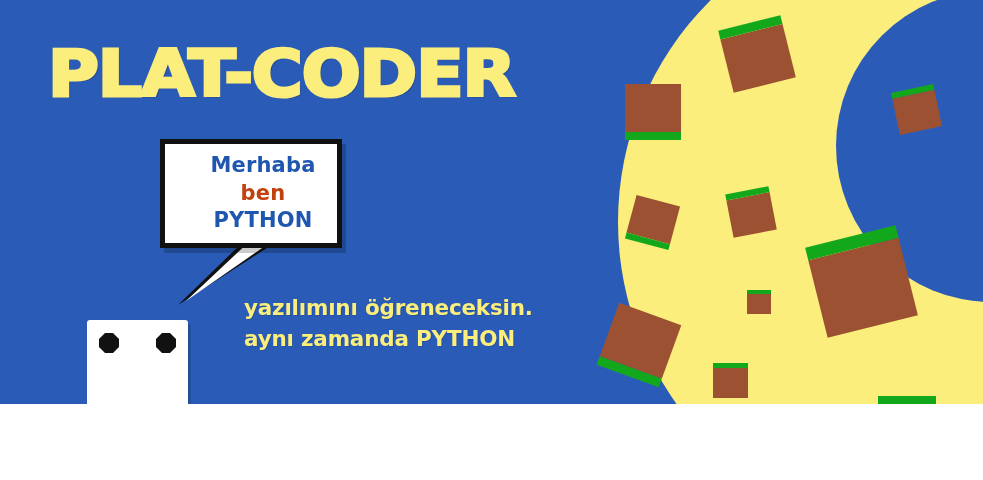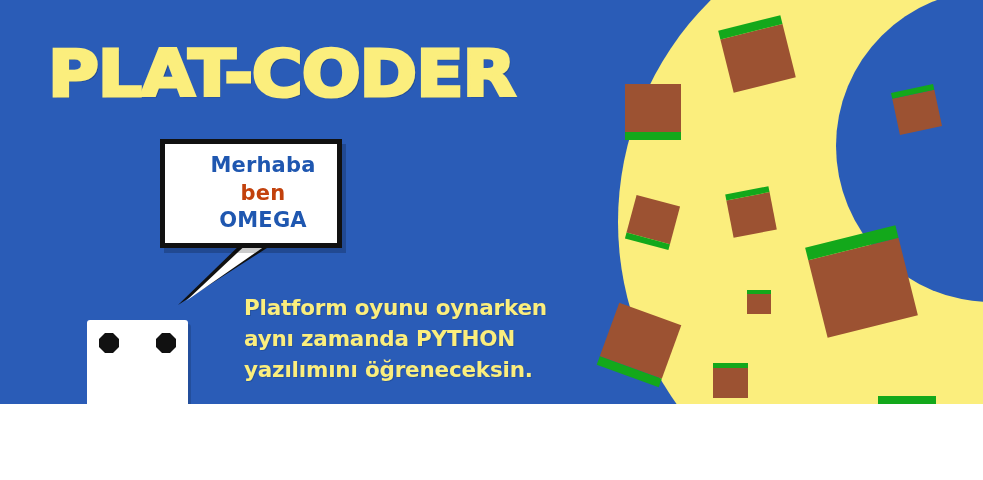--- a/index.html
+++ b/index.html
@@ -190,28 +190,27 @@
   <div id="title" style="color: rgb(251, 238, 125); -webkit-text-stroke: 3px rgb(251, 238, 125);">PLAT-CODER</div>
 
   <div id="bubble-wrap">
     <svg id="bubble-tail" viewBox="0 0 200 170">
       <polygon points="86,100 121,100 18,166" fill="#111111"></polygon>
       <polygon points="92,100 115,100 26,162" fill="#ffffff"></polygon>
     </svg>
     <div id="bubble" style="background: rgb(255, 255, 255); border-color: rgb(17, 17, 17);">
       <div class="line" style="color: rgb(31, 87, 176);">Merhaba</div>
       <div class="line" style="color: #c2410c;">ben</div>
-      <div class="line" style="color: rgb(31, 87, 176);">OMEGA</div>
+      <div class="line" style="color: rgb(31, 87, 176);">PYTHON</div>
     </div>
   </div>
 
   <div id="body-copy" style="color: rgb(251, 238, 125);">
-    <div>Platform oyunu oynarken</div>
+    <div>yazılımını öğreneceksin.</div>
     <div>aynı zamanda PYTHON</div>
-    <div>yazılımını öğreneceksin.</div>
   </div>
 
   <div id="sprite" style="background: rgb(255, 255, 255);">
     <div class="eye left" style="background: rgb(17, 17, 17);"></div>
     <div class="eye right" style="background: rgb(17, 17, 17);"></div>
     <div class="mouth" style="background: rgb(17, 17, 17);"></div>
   </div>
 
 </div>
 

